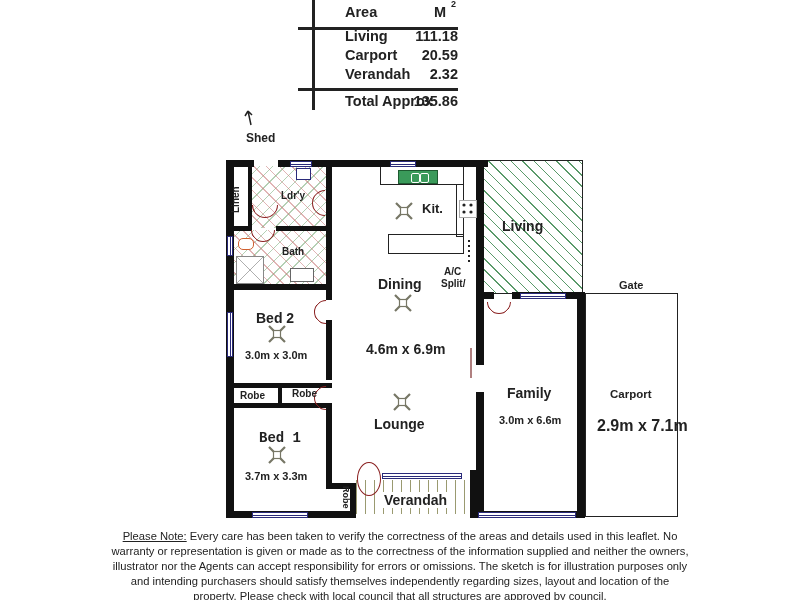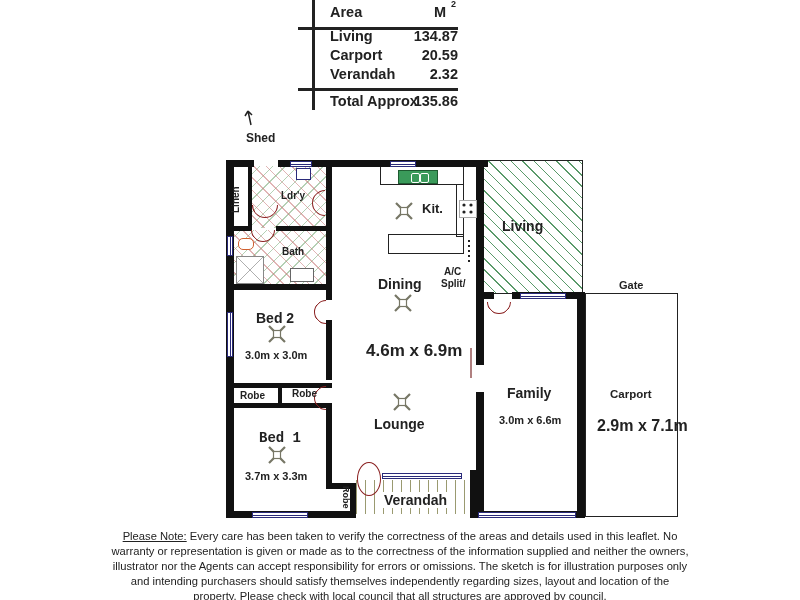--- a/index.html
+++ b/index.html
@@ -11,41 +11,41 @@
   .win{position:absolute;background:#fff;border:1.5px solid #2a2a7a;box-sizing:border-box;}
   .win::after{content:"";position:absolute;left:0;right:0;top:50%;border-top:1px solid #2a2a7a;}
   .winv{position:absolute;background:#fff;border:1.5px solid #2a2a7a;box-sizing:border-box;}
   .winv::after{content:"";position:absolute;top:0;bottom:0;left:50%;border-left:1px solid #2a2a7a;}
   .tile{background-image:repeating-linear-gradient(45deg,rgba(200,120,120,.55) 0 1px,transparent 1px 9px),repeating-linear-gradient(-45deg,rgba(120,170,120,.55) 0 1px,transparent 1px 9px);}
   .hatch{background-image:repeating-linear-gradient(45deg,#5a9a6a 0 1px,transparent 1px 8px);}
   .vstripe{background-image:repeating-linear-gradient(90deg,#9a9a70 0 1px,transparent 1px 9px);}
   .fan{position:absolute;width:18px;height:18px;}
   .area-table{position:absolute;left:298px;top:0;width:160px;font-weight:bold;font-size:14.5px;}
   .area-row{position:absolute;left:32px;right:0;height:20px;}
-  .area-row .k{position:absolute;left:0;}
+  .area-row .k{position:absolute;left:15px;}
   .area-row .v{position:absolute;right:0;}
   .note{position:absolute;left:110px;top:529px;width:580px;font-size:11.2px;line-height:15px;text-align:center;color:#222;}
   .note u{text-decoration:underline;}
   .door{position:absolute;border:1.3px solid #8a2020;border-radius:50%;box-sizing:border-box;}
 </style>
 </head>
 <body>
 
 <div class="area-table">
   <div class="abs" style="left:14px;top:0;width:3px;height:110px;background:#222;"></div>
   <div class="abs" style="left:0;top:27px;width:160px;height:3px;background:#222;"></div>
   <div class="abs" style="left:0;top:88px;width:160px;height:3px;background:#222;"></div>
   <div class="area-row" style="top:4px;">
     <span class="k">Area</span>
     <span class="v" style="right:12px;">M</span>
     <span class="abs" style="right:2px;top:-5px;font-size:9px;">2</span>
   </div>
   <div class="area-row" style="top:28px;">
     <span class="k">Living</span>
-    <span class="v">134.87</span>
+    <span class="v">111.18</span>
   </div>
   <div class="area-row" style="top:47px;">
     <span class="k">Carport</span>
     <span class="v">20.59</span>
   </div>
   <div class="area-row" style="top:66px;">
     <span class="k">Verandah</span>
     <span class="v">2.32</span>
   </div>
   <div class="area-row" style="top:93px;">
@@ -162,21 +162,21 @@
     </svg>
 
   <div class="lbl" style="left:230px;top:213px;font-size:10px;transform:rotate(-90deg);transform-origin:left top;">Linen</div>
   <div class="lbl" style="left:281px;top:190px;font-size:10px;">Ldr'y</div>
   <div class="lbl" style="left:282px;top:246px;font-size:10px;">Bath</div>
   <div class="lbl" style="left:422px;top:201px;font-size:13px;">Kit.</div>
   <div class="lbl" style="left:502px;top:218px;font-size:14px;">Living</div>
   <div class="lbl" style="left:441px;top:254px;font-size:10px;margin-top:24px;">Split/</div>
   <div class="lbl" style="left:444px;top:266px;font-size:10px;">A/C</div>
   <div class="lbl" style="left:378px;top:276px;font-size:14px;">Dining</div>
-  <div class="lbl" style="left:366px;top:341px;font-size:17px;">4.6m x 6.9m</div>
+  <div class="lbl" style="left:366px;top:341px;font-size:14px;">4.6m x 6.9m</div>
   <div class="lbl" style="left:374px;top:416px;font-size:14px;">Lounge</div>
   <div class="lbl" style="left:256px;top:310px;font-size:14px;">Bed 2</div>
   <div class="lbl" style="left:245px;top:349px;font-size:11px;">3.0m x 3.0m</div>
   <div class="lbl" style="left:240px;top:390px;font-size:10px;">Robe</div>
   <div class="lbl" style="left:292px;top:388px;font-size:10px;">Robe</div>
   <div class="lbl" style="left:259px;top:430px;font-size:14px;font-family:Liberation Mono, monospace;">Bed 1</div>
   <div class="lbl" style="left:245px;top:470px;font-size:11px;">3.7m x 3.3m</div>
   <div class="lbl" style="left:351px;top:486px;font-size:9px;transform:rotate(90deg);transform-origin:left top;">Robe</div>
   <div class="lbl" style="left:383px;top:492px;font-size:14px;background:#fff;padding:0 1px;">Verandah</div>
   <div class="lbl" style="left:507px;top:385px;font-size:14px;">Family</div>

